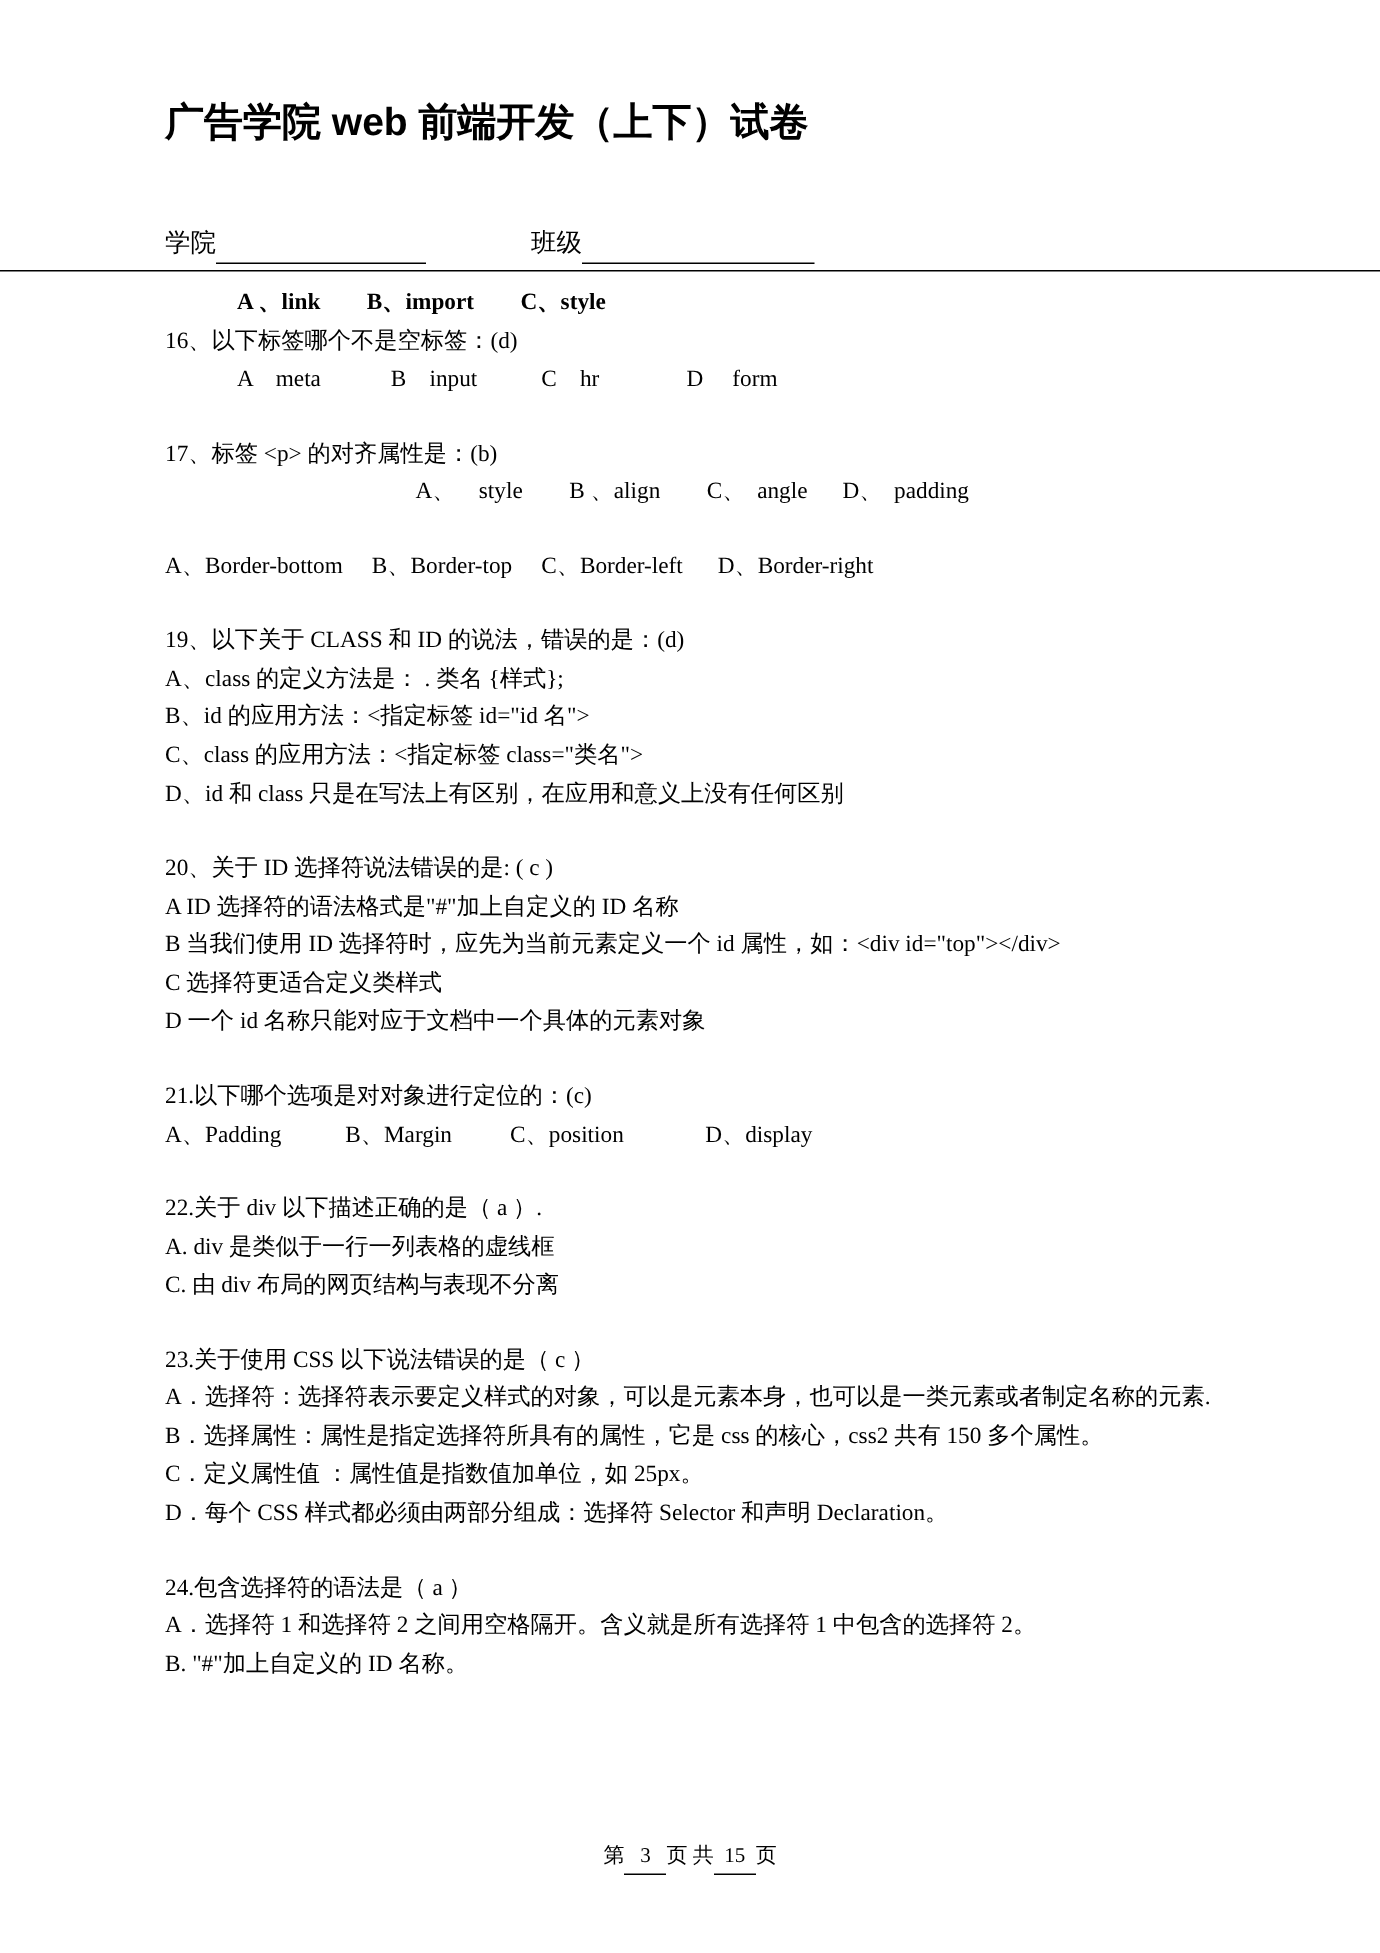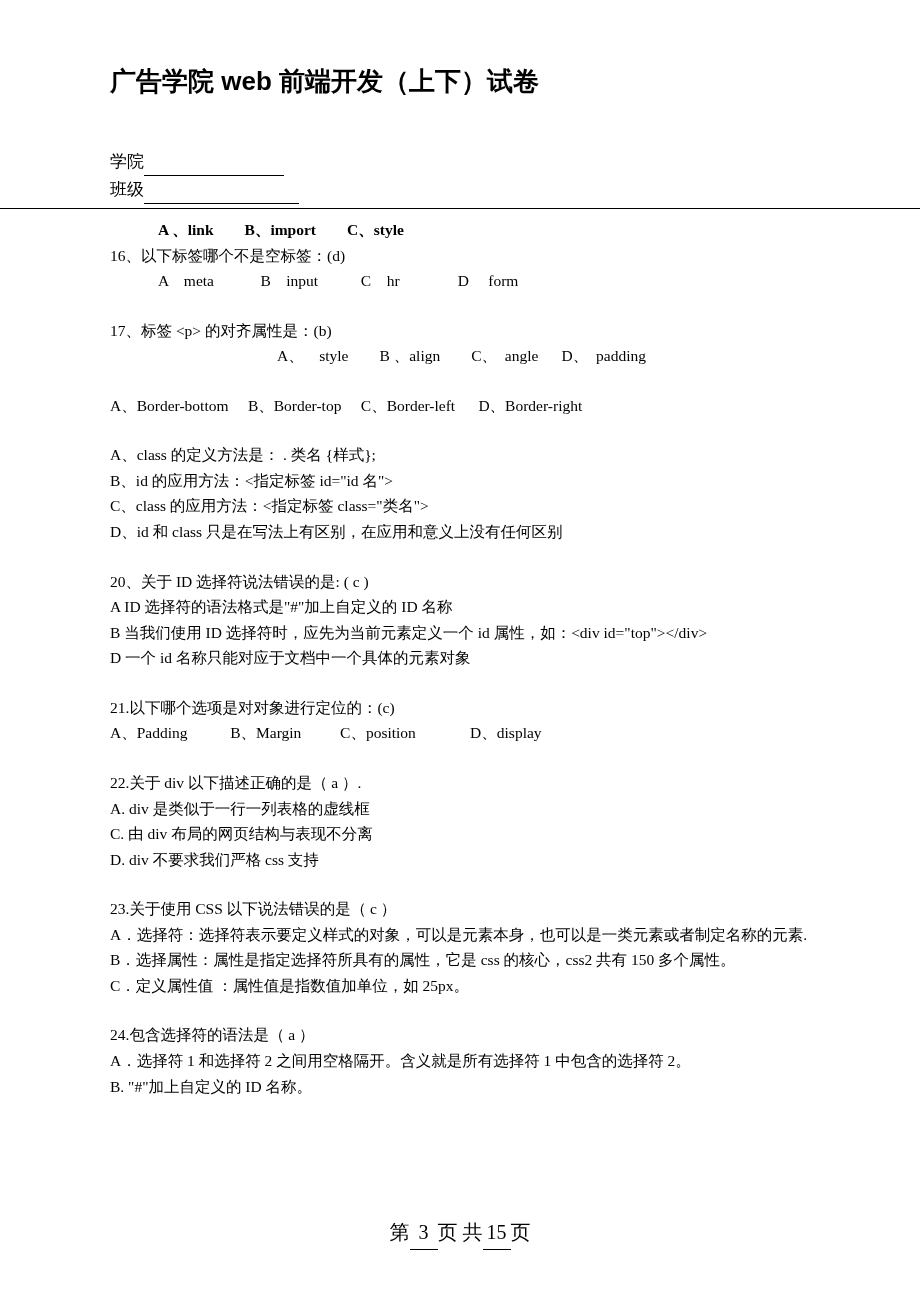--- a/index.html
+++ b/index.html
@@ -17,21 +17,20 @@
       text-align: left;
       font-size: 26px;
       font-weight: bold;
       margin-bottom: 45px;
       font-family: "SimHei", "黑体", sans-serif;
     }
     .header-fields {
       display: flex;
       margin-bottom: 5px;
       font-size: 17px;
-      flex-direction: column;
     }
     .hf { display: flex; align-items: flex-end; }
     .hf-label { white-space: nowrap; }
     .hf-line {
       display: inline-block;
       border-bottom: 1px solid #000;
       height: 1.2em;
       width: 140px;
     }
     .hf.school { margin-right: 70px; }
@@ -47,21 +46,21 @@
     .content { }
     .indent1 { padding-left: 48px; }
     .line { margin: 0; }
     .spacer { height: 24px; }
     .footer {
       position: absolute;
       bottom: 52px;
       width: 920px;
       left: 0;
       text-align: center;
-      font-size: 20px;
+      font-size: 14px;
     }
     .ul {
       display: inline-block;
       border-bottom: 1px solid #000;
       min-width: 28px;
       text-align: center;
       padding: 0 2px;
     }
   </style>
 </head>
@@ -89,46 +88,48 @@
   <div class="line indent1" style="white-space: pre;">A    meta            B    input           C    hr               D     form</div>
 
   <div class="spacer"></div>
   <div class="line">17、标签 &lt;p&gt; 的对齐属性是：(b)</div>
   <div class="line" style="white-space: pre; text-align: center;"> A、    style        B 、align        C、  angle      D、  padding</div>
 
   <div class="spacer"></div>
   <div class="line" style="white-space: pre;">A、Border-bottom     B、Border-top     C、Border-left      D、Border-right</div>
 
   <div class="spacer"></div>
+  <div class="line">19、以下关于 CLASS 和 ID 的说法，错误的是：(d)</div>
   <div class="line">A、class 的定义方法是：  . 类名  {样式};</div>
   <div class="line">B、id 的应用方法：&lt;指定标签  id="id 名"&gt;</div>
   <div class="line">C、class 的应用方法：&lt;指定标签  class="类名"&gt;</div>
   <div class="line">D、id 和 class 只是在写法上有区别，在应用和意义上没有任何区别</div>
 
   <div class="spacer"></div>
   <div class="line">20、关于 ID 选择符说法错误的是: ( c )</div>
   <div class="line">A    ID 选择符的语法格式是"#"加上自定义的 ID 名称</div>
   <div class="line">B    当我们使用 ID 选择符时，应先为当前元素定义一个 id 属性，如：&lt;div    id="top"&gt;&lt;/div&gt;</div>
+  <div class="line">C    选择符更适合定义类样式</div>
   <div class="line">D  一个 id 名称只能对应于文档中一个具体的元素对象</div>
 
   <div class="spacer"></div>
   <div class="line">21.以下哪个选项是对对象进行定位的：(c)</div>
   <div class="line" style="white-space: pre;">A、Padding           B、Margin          C、position              D、display</div>
 
   <div class="spacer"></div>
   <div class="line">22.关于 div 以下描述正确的是（      a       ）.</div>
   <div class="line">A. div 是类似于一行一列表格的虚线框</div>
   <div class="line">C.  由 div 布局的网页结构与表现不分离</div>
-  <div class="line">D. div 不要求我们严格 css 支持</div>
 
   <div class="spacer"></div>
   <div class="line">23.关于使用 CSS 以下说法错误的是（      c        ）</div>
   <div class="line">A．选择符：选择符表示要定义样式的对象，可以是元素本身，也可以是一类元素或者制定名称的元素.</div>
   <div class="line">B．选择属性：属性是指定选择符所具有的属性，它是 css 的核心，css2 共有 150 多个属性。</div>
   <div class="line">C．定义属性值 ：属性值是指数值加单位，如 25px。</div>
+  <div class="line">D．每个 CSS 样式都必须由两部分组成：选择符 Selector 和声明 Declaration。</div>
 
   <div class="spacer"></div>
   <div class="line">24.包含选择符的语法是（      a        ）</div>
   <div class="line">A．选择符 1 和选择符 2 之间用空格隔开。含义就是所有选择符 1 中包含的选择符 2。</div>
   <div class="line">B. "#"加上自定义的 ID 名称。</div>
 
 </div>
 
 <div class="footer">
   <span>第</span><span class="ul">3</span><span>页 共</span><span class="ul">15</span><span>页</span>

